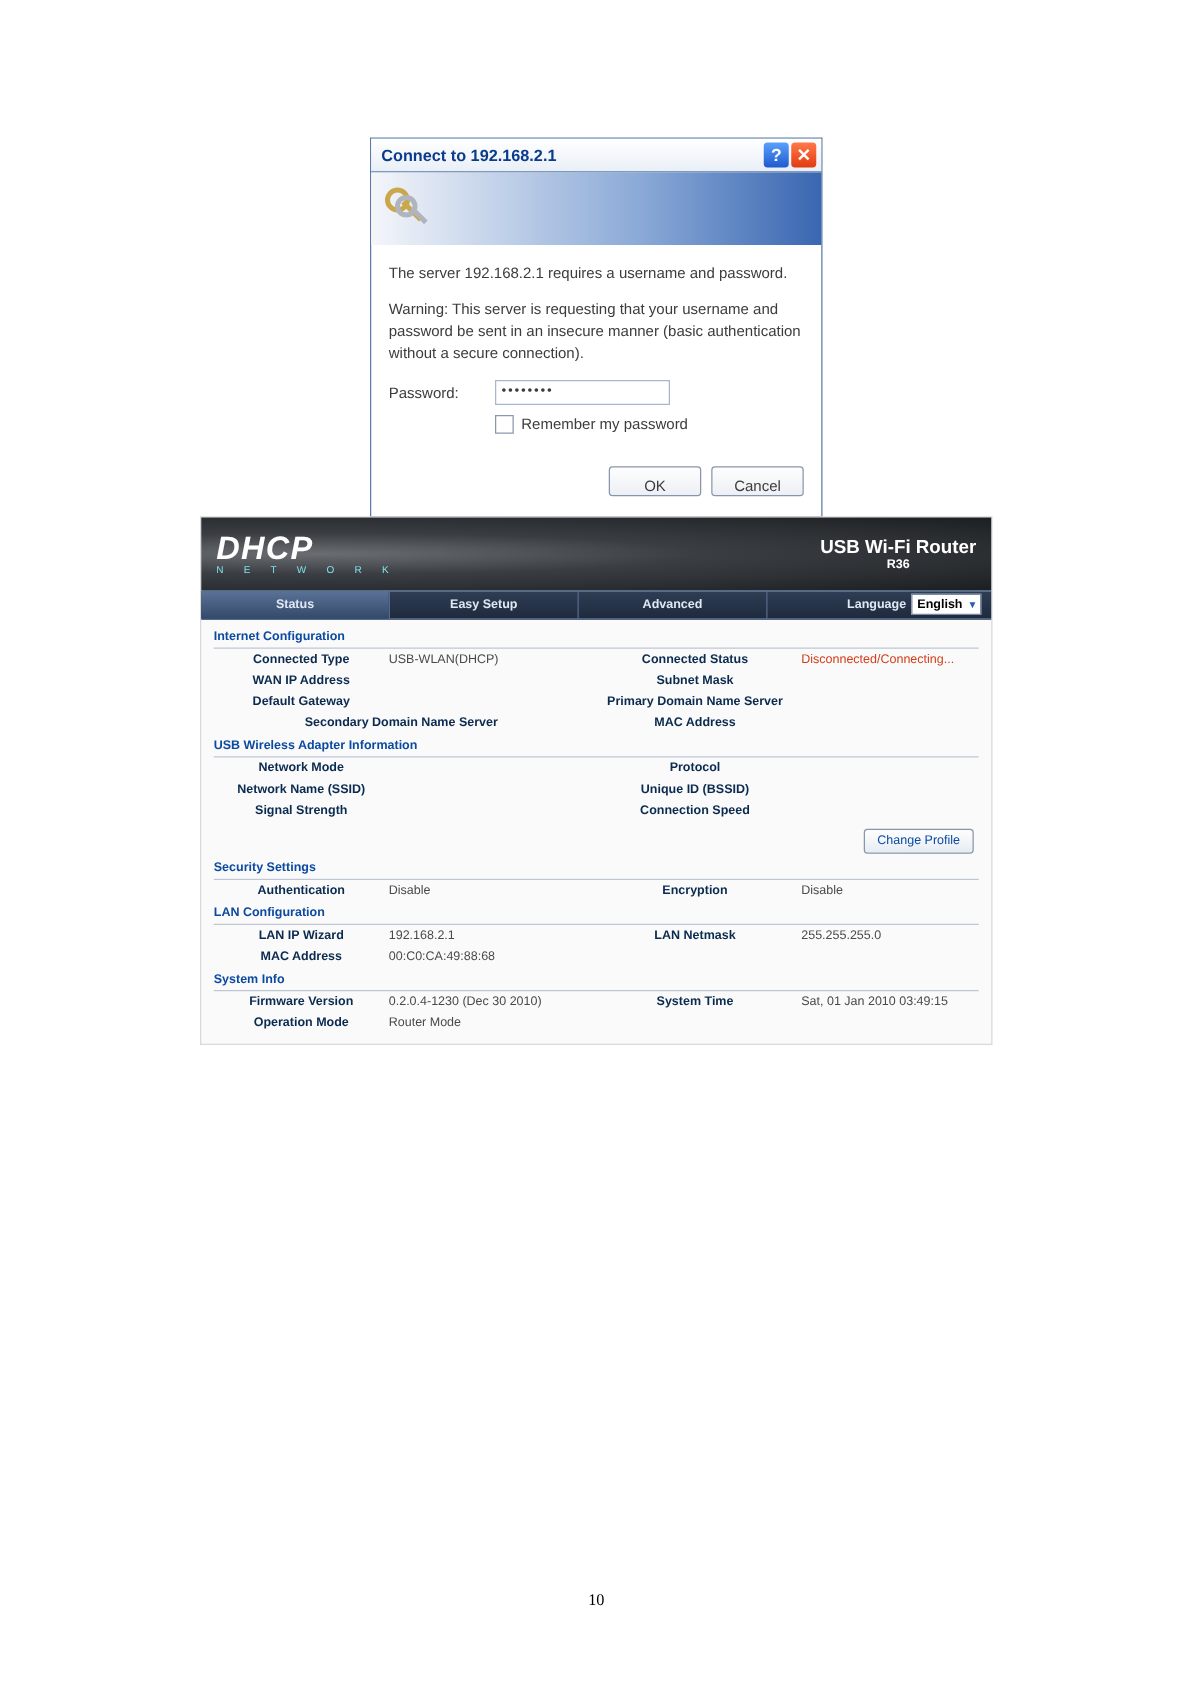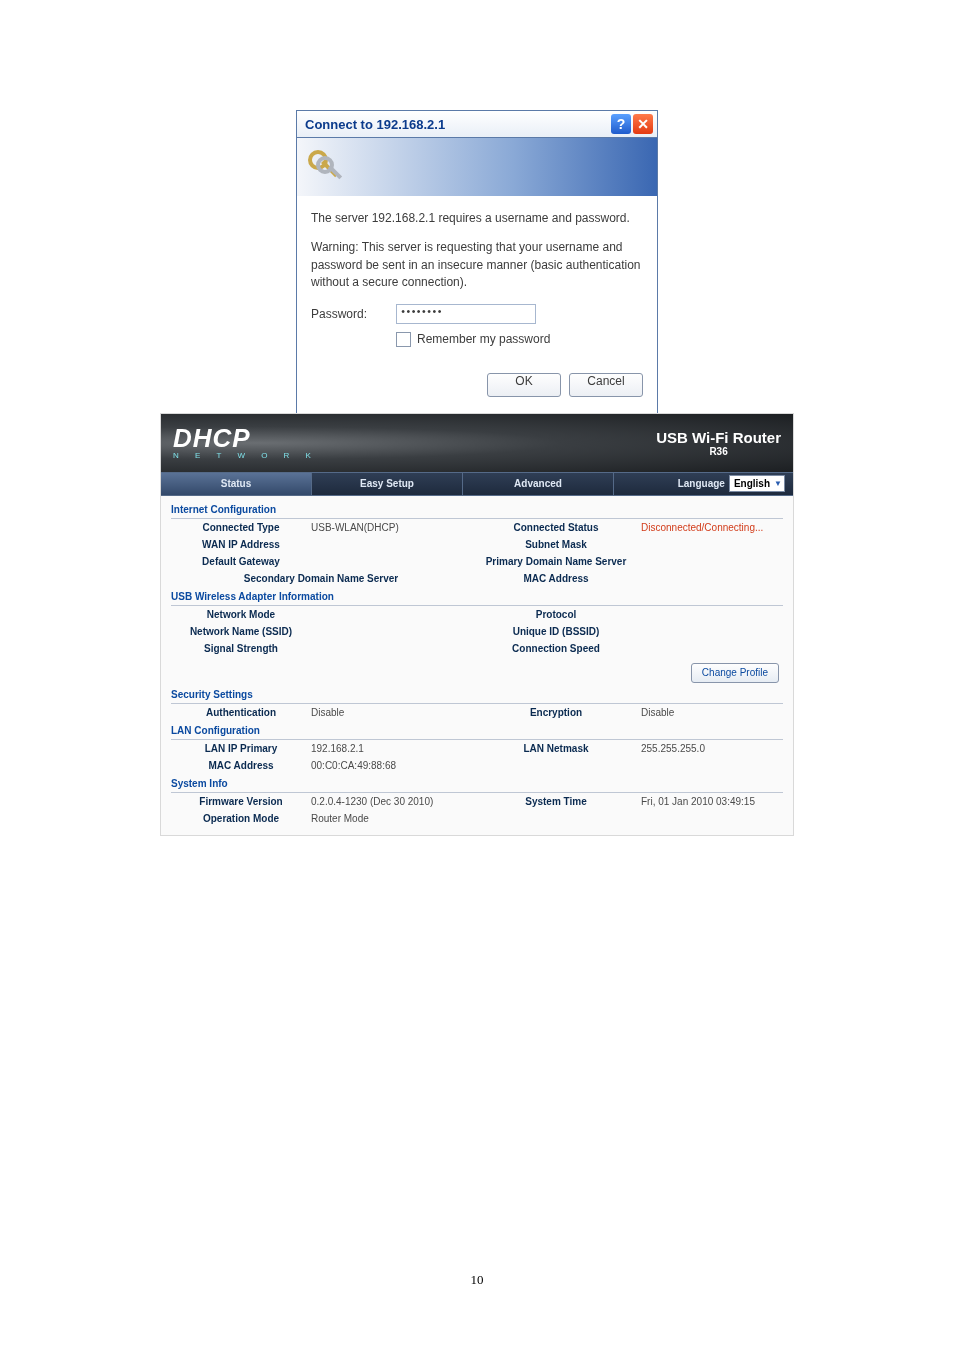--- a/index.html
+++ b/index.html
@@ -111,21 +111,21 @@
   .dlg-buttons {
     display:flex; justify-content:flex-end; gap:8px;
     margin-top: 26px;
   }
   .win-btn {
     min-width:72px; height:22px;
     border:1px solid #8895aa;
     background: linear-gradient(#fefefe,#eceff4);
     border-radius:3px;
     font-size:12px;
-    display:flex;align-items:flex-start;justify-content:center;
+    display:flex;align-items:flex-end;justify-content:center;
   }
 
   
   .para {
     margin: 72px 0 28px 0;
     font-family: Verdana, Tahoma, sans-serif;
     font-size: 15px;
     color: #000;
     line-height: 2.0;
   }
@@ -333,37 +333,37 @@
     <div class="section-h">Security Settings</div>
     <div class="grid">
       <div class="lbl">Authentication</div>
       <div class="val">Disable</div>
       <div class="lbl">Encryption</div>
       <div class="val">Disable</div>
     </div>
 
     <div class="section-h">LAN Configuration</div>
     <div class="grid">
-      <div class="lbl">LAN IP Primary</div>
+      <div class="lbl">LAN IP Wizard</div>
       <div class="val">192.168.2.1</div>
       <div class="lbl">LAN Netmask</div>
       <div class="val">255.255.255.0</div>
 
       <div class="lbl">MAC Address</div>
       <div class="val">00:C0:CA:49:88:68</div>
       <div></div>
           <div></div>
     </div>
 
     <div class="section-h">System Info</div>
     <div class="grid">
       <div class="lbl">Firmware Version</div>
       <div class="val">0.2.0.4-1230 (Dec 30 2010)</div>
       <div class="lbl">System Time</div>
-      <div class="val">Fri, 01 Jan 2010 03:49:15</div>
+      <div class="val">Sat, 01 Jan 2010 03:49:15</div>
 
       <div class="lbl">Operation Mode</div>
       <div class="val">Router Mode</div>
       <div></div>
           <div></div>
     </div>
   </div>
 </div>
 
 <div class="page-num">10</div>

